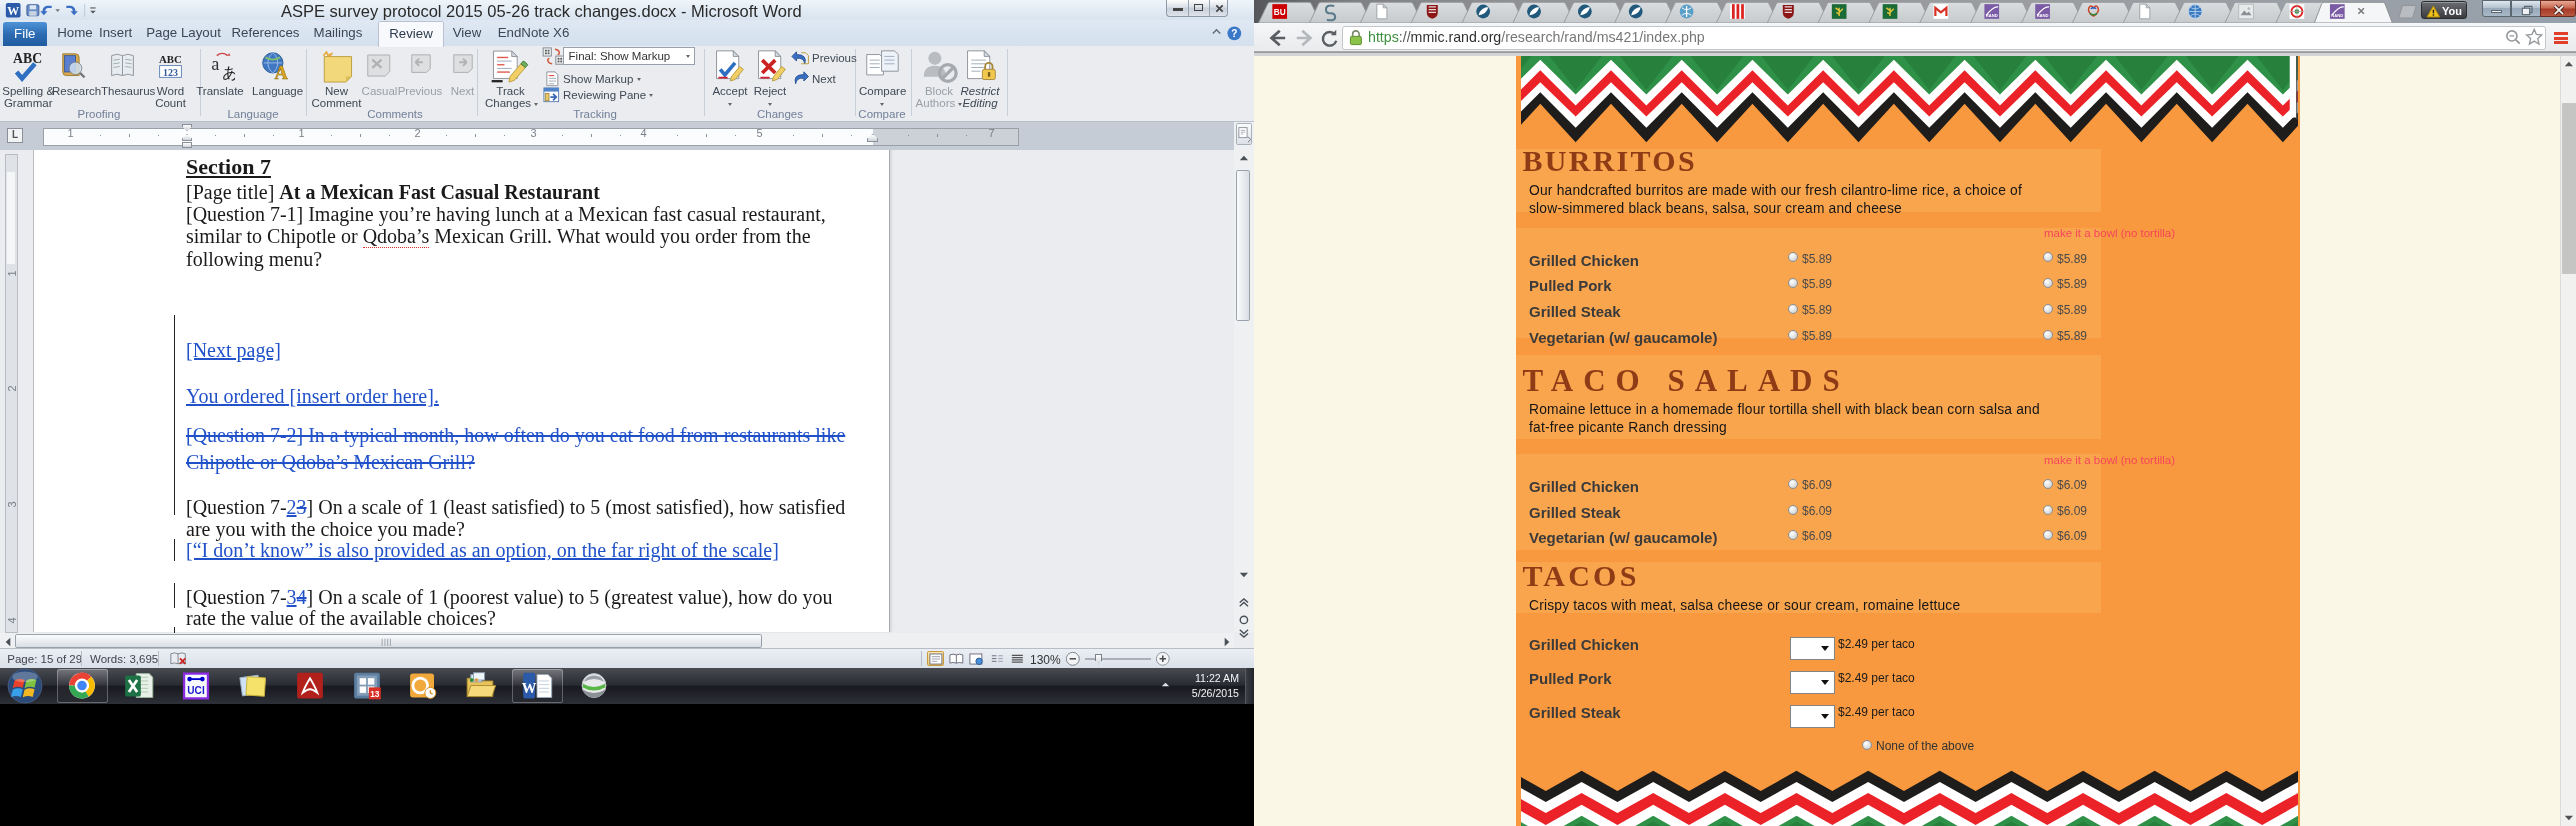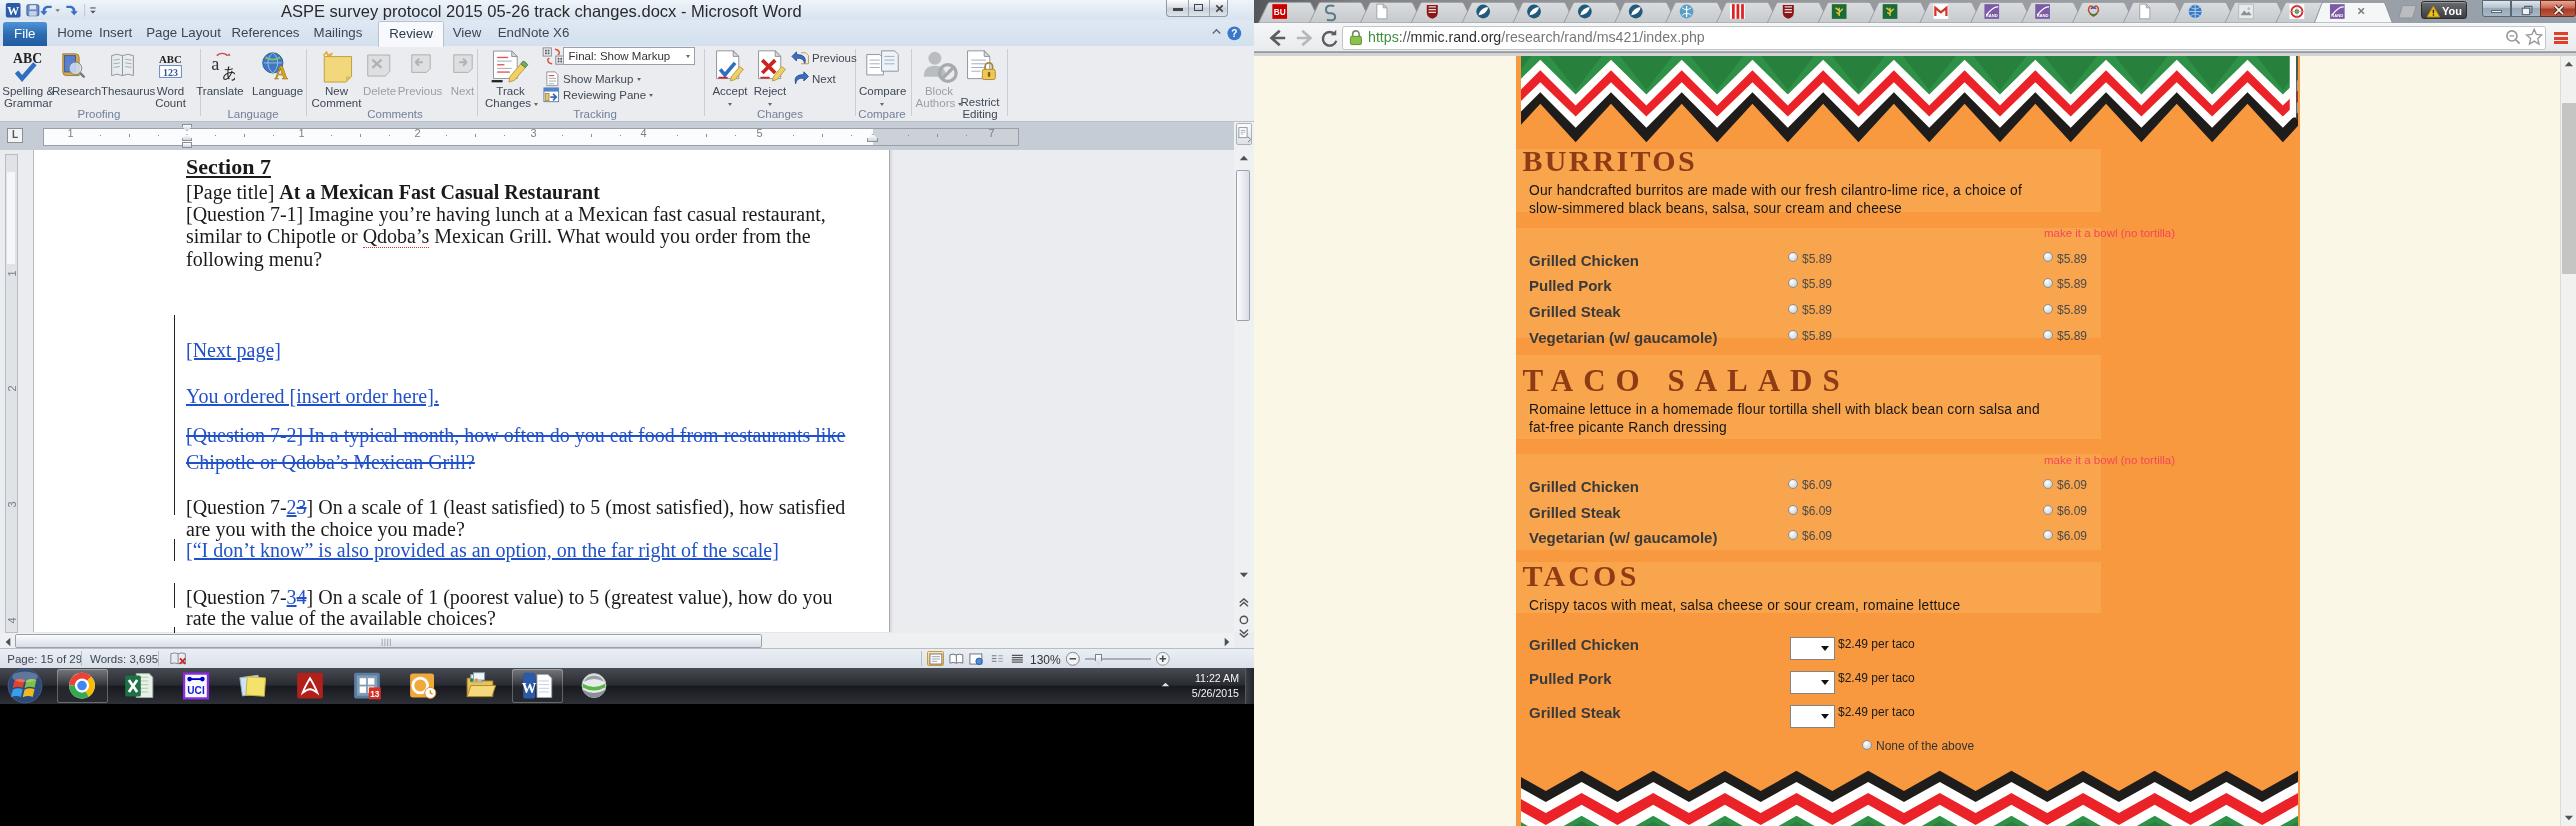--- a/index.html
+++ b/index.html
@@ -151,21 +151,21 @@
 <svg class="abs" style="left:317px;top:4.6px" width="40" height="33" viewBox="0 0 44 36">
 <path d="M8 6 h30 v22 l-6 6 h-24 z" fill="#f2d87a" stroke="#b89a3a"></path>
 <path d="M32 34 l6 -6 h-6 z" fill="#d9bc55"></path>
 <path d="M7 5 l3.5 -4 l1.5 3.5 l4 -1.5 l-2 3.5" fill="none" stroke="#e8a93a" stroke-width="1.8"></path>
 </svg>
 <div class="riblab" style="left:309px;top:39px;width:55px;">New<br>Comment</div>
 <svg class="abs" style="left:365px;top:7.3px" width="27.5" height="26" viewBox="0 0 30 28">
           <path d="M3 2 h24 v18 l-5 5 h-19 z" fill="#dedfe1" stroke="#a9abad"></path>
           <path d="M8 7 l10 9 M18 7 l-10 9" stroke="#b0b2b4" stroke-width="2.5"></path>
         </svg>
-<div class="riblab" style="left:360px;top:39px;width:39px;color:#9aa0a8;">Delete</div>
+<div class="riblab" style="left:360px;top:39px;width:39px;color:#9aa0a8;">Casual</div>
 <svg class="abs" style="left:408px;top:7.3px" width="26" height="24" viewBox="0 0 28 26">
           <path d="M4 2 h20 v15 l-4 4 h-16 z" fill="#dedfe1" stroke="#a9abad"></path>
           <path d="M16 10 h-8 m0 0 l4 -4 m-4 4 l4 4" stroke="#b0b2b4" stroke-width="2"></path>
         </svg>
 <div class="riblab" style="left:397px;top:39px;width:46px;color:#9aa0a8;">Previous</div>
 <svg class="abs" style="left:450px;top:7.3px" width="26" height="24" viewBox="0 0 28 26">
           <path d="M4 2 h20 v15 l-4 4 h-16 z" fill="#dedfe1" stroke="#a9abad"></path>
           <path d="M10 10 h8 m0 0 l-4 -4 m4 4 l-4 4" stroke="#b0b2b4" stroke-width="2"></path>
         </svg>
 <div class="riblab" style="left:444px;top:39px;width:37px;color:#9aa0a8;">Next</div>
@@ -261,21 +261,21 @@
 <path d="M6 2 h18 l6 6 v24 h-24 z" fill="#fff" stroke="#8a8f96"></path>
           <path d="M24 2 l6 6 h-6 z" fill="#d5dbe2" stroke="#8a8f96"></path>
 <line x1="10" y1="12" x2="26" y2="12" stroke="#9ab"></line>
           <line x1="10" y1="16" x2="26" y2="16" stroke="#9ab"></line>
           <line x1="10" y1="20" x2="26" y2="20" stroke="#9ab"></line>
           <line x1="10" y1="24" x2="20" y2="24" stroke="#9ab"></line>
 <rect x="22" y="22" width="14" height="11" rx="2" fill="#f0c84f" stroke="#a8883a"></rect>
           <path d="M25 22 v-3 a4 4 0 0 1 8 0 v3" fill="none" stroke="#a8883a" stroke-width="2"></path>
           <rect x="28" y="25" width="2.5" height="5" fill="#7a5c1a"></rect>
 </svg>
-<div class="riblab" style="left:958px;top:50px;width:44px;">Restrict<br>Editing</div>
+<div class="riblab" style="left:958px;top:39px;width:44px;font-style:italic;">Restrict<br>Editing</div>
 </div>
 <div id="wruler">
 <div class="abs" style="left:7.3px;top:5.5px;width:15.6px;height:15.6px;background:#f2f3f5;border:0.9px solid #8a8f98;">
           <span style="position:absolute;left:3.7px;top:0.9px;font-size:10px;font-weight:bold;color:#555;">L</span>
         </div>
 <div class="abs" style="left:43px;top:5.5px;width:976px;height:18.4px;background:#fbfcfd;border:0.9px solid #9aa0a8;"></div>
 <div class="abs" style="left:873px;top:5.5px;width:146px;height:18.4px;background:#ccd1d8;border:0.9px solid #9aa0a8;border-left:none;"></div>
 <div class="rulnum" style="left:66px;">1</div>
 <div class="rulnum" style="left:297px;">1</div>
 <div class="rulnum" style="left:413px;">2</div>

